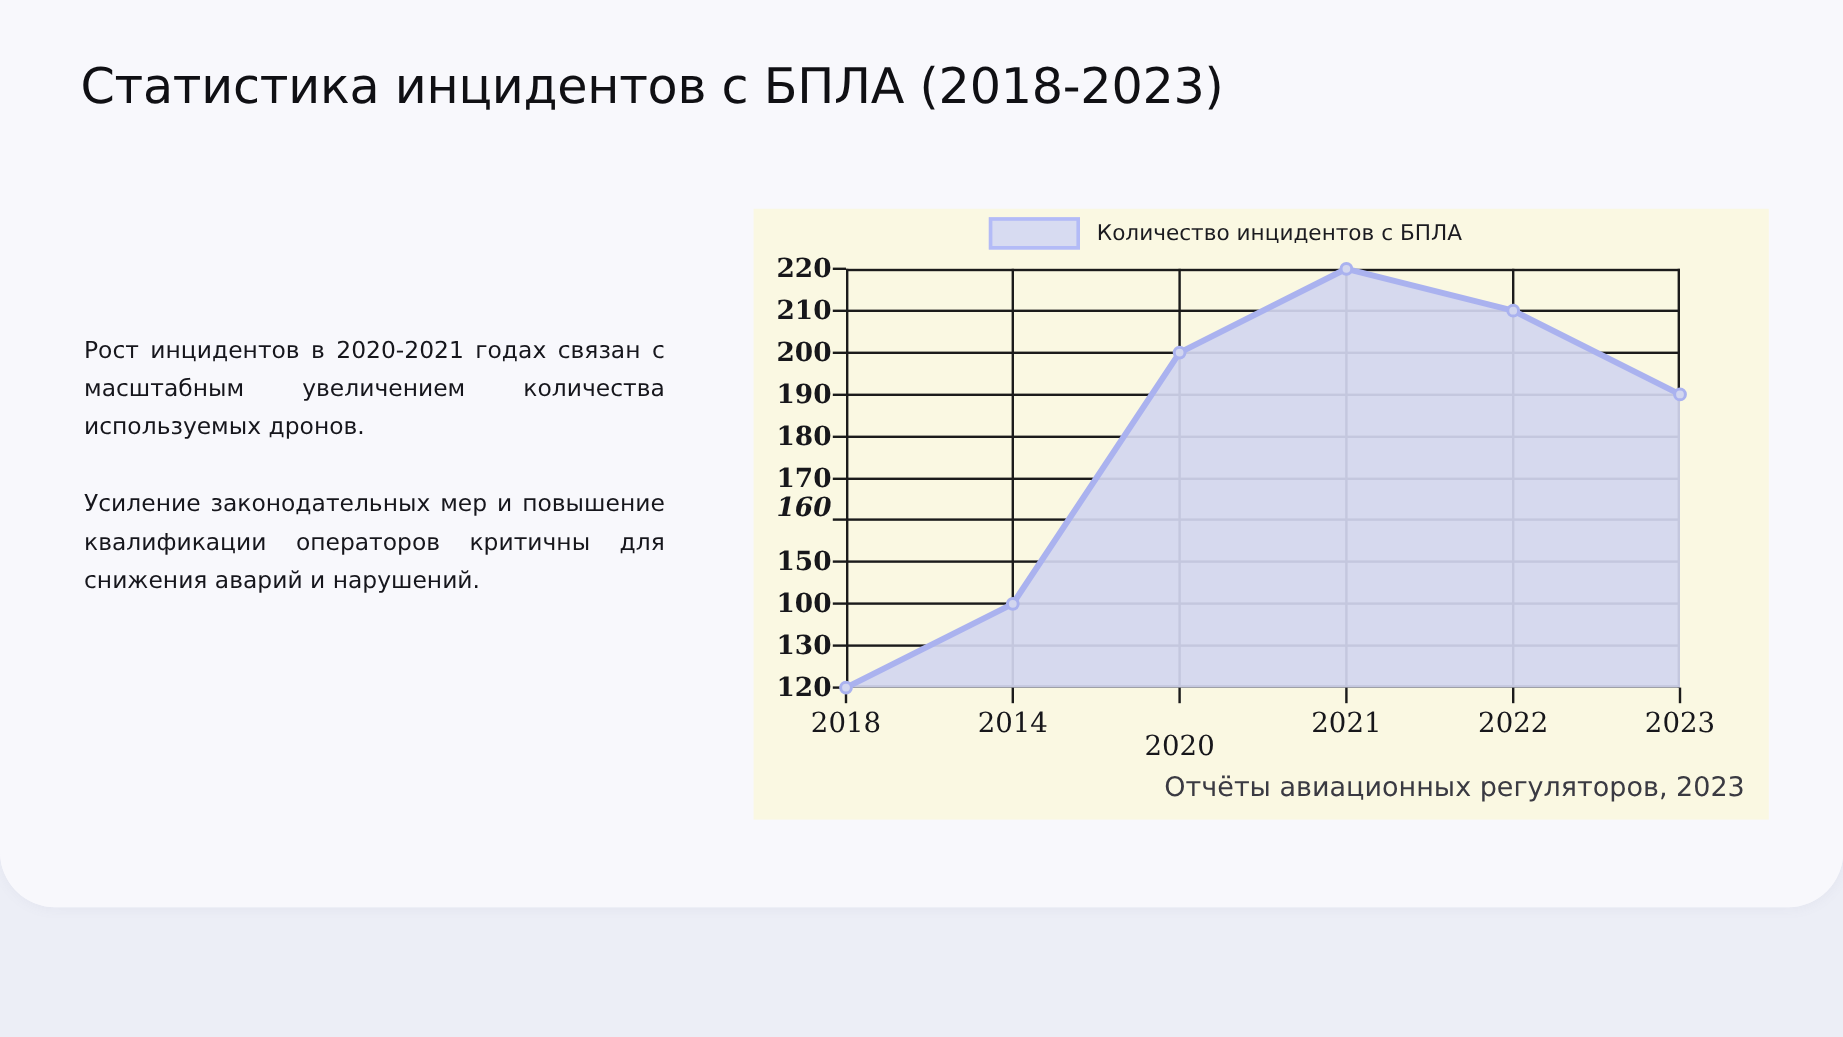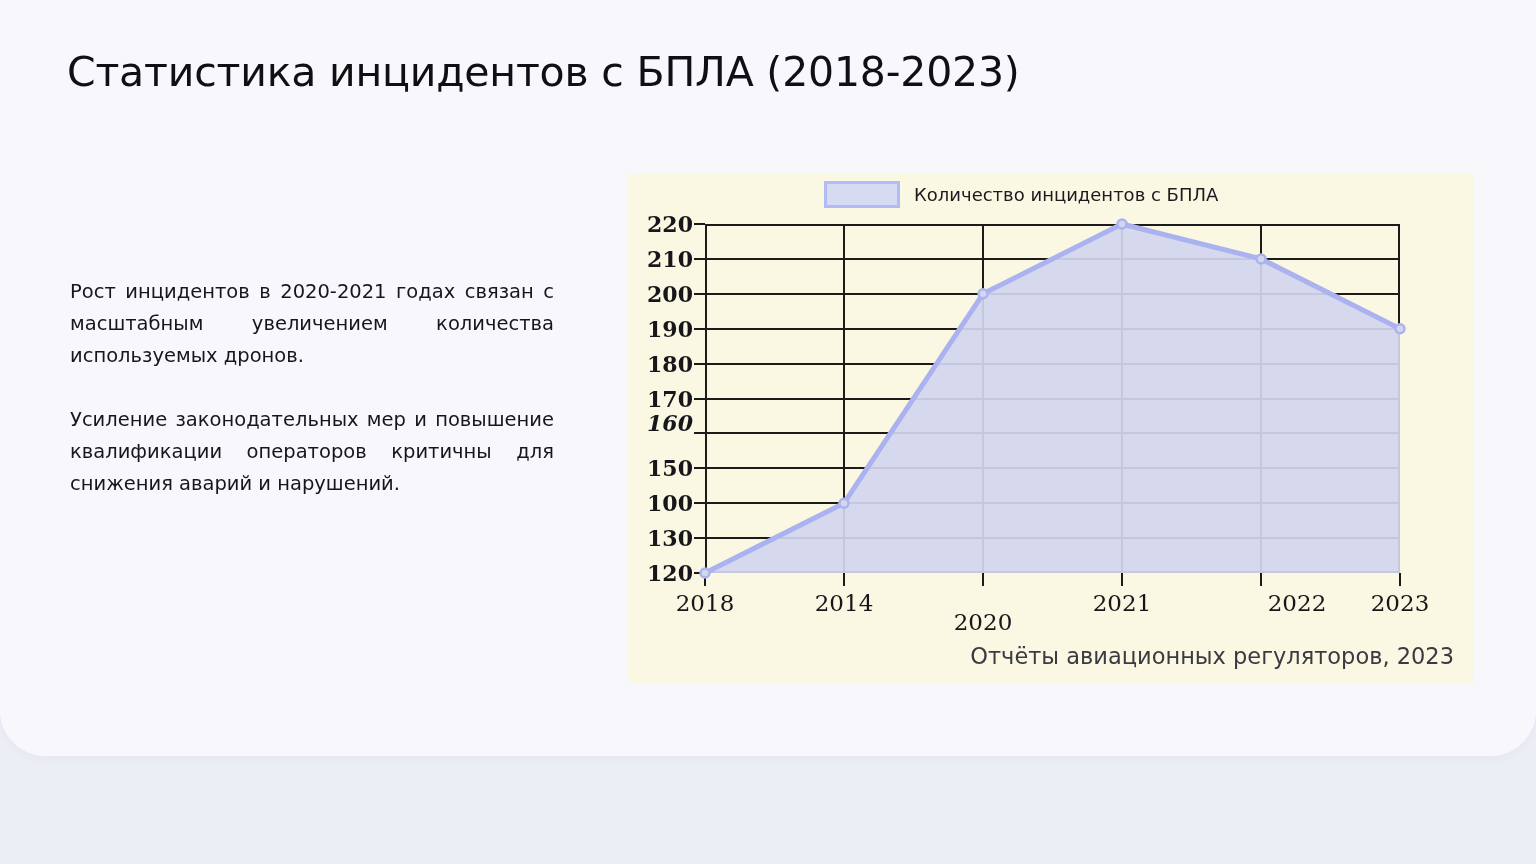--- a/index.html
+++ b/index.html
@@ -253,21 +253,21 @@
         <div class="gridline-v" style="left: 138px;"></div>
         <div class="xtick" style="left: 139px;">2014</div>
         <div class="xtick-mark" style="left: 138px;"></div>
         <div class="gridline-v" style="left: 277px;"></div>
         <div class="xtick" style="left: 278px; margin-top: 36px;">2020</div>
         <div class="xtick-mark" style="left: 277px;"></div>
         <div class="gridline-v" style="left: 416px;"></div>
         <div class="xtick" style="left: 417px;">2021</div>
         <div class="xtick-mark" style="left: 416px;"></div>
         <div class="gridline-v" style="left: 555px;"></div>
-        <div class="xtick" style="left: 556px; margin-left: 36px;">2022</div>
+        <div class="xtick" style="left: 556px;">2022</div>
         <div class="xtick-mark" style="left: 555px;"></div>
         <div class="xtick" style="left: 695px;">2023</div>
         <div class="xtick-mark" style="left: 694px;"></div>
         <svg class="series-svg" width="695" height="349" viewBox="0 0 695 349">
           <path d="M0 349 L139 279.2 L278 69.80000000000001 L417 0 L556 34.89999999999998 L695 104.70000000000002 L 695 349 L 0 349 Z" fill="#d2d6ef" fill-opacity="0.92" stroke="none"></path>
           <path d="M0 349 L139 279.2 L278 69.80000000000001 L417 0 L556 34.89999999999998 L695 104.70000000000002" fill="none" stroke="#aab2ef" stroke-width="5" stroke-linejoin="round" stroke-linecap="round"></path>
           <circle cx="0" cy="349" r="4.5" fill="#d2d6ef" stroke="#aab2ef" stroke-width="2.5"></circle>
           <circle cx="139" cy="279.2" r="4.5" fill="#d2d6ef" stroke="#aab2ef" stroke-width="2.5"></circle>
           <circle cx="278" cy="69.80000000000001" r="4.5" fill="#d2d6ef" stroke="#aab2ef" stroke-width="2.5"></circle>
           <circle cx="417" cy="0" r="4.5" fill="#d2d6ef" stroke="#aab2ef" stroke-width="2.5"></circle>

